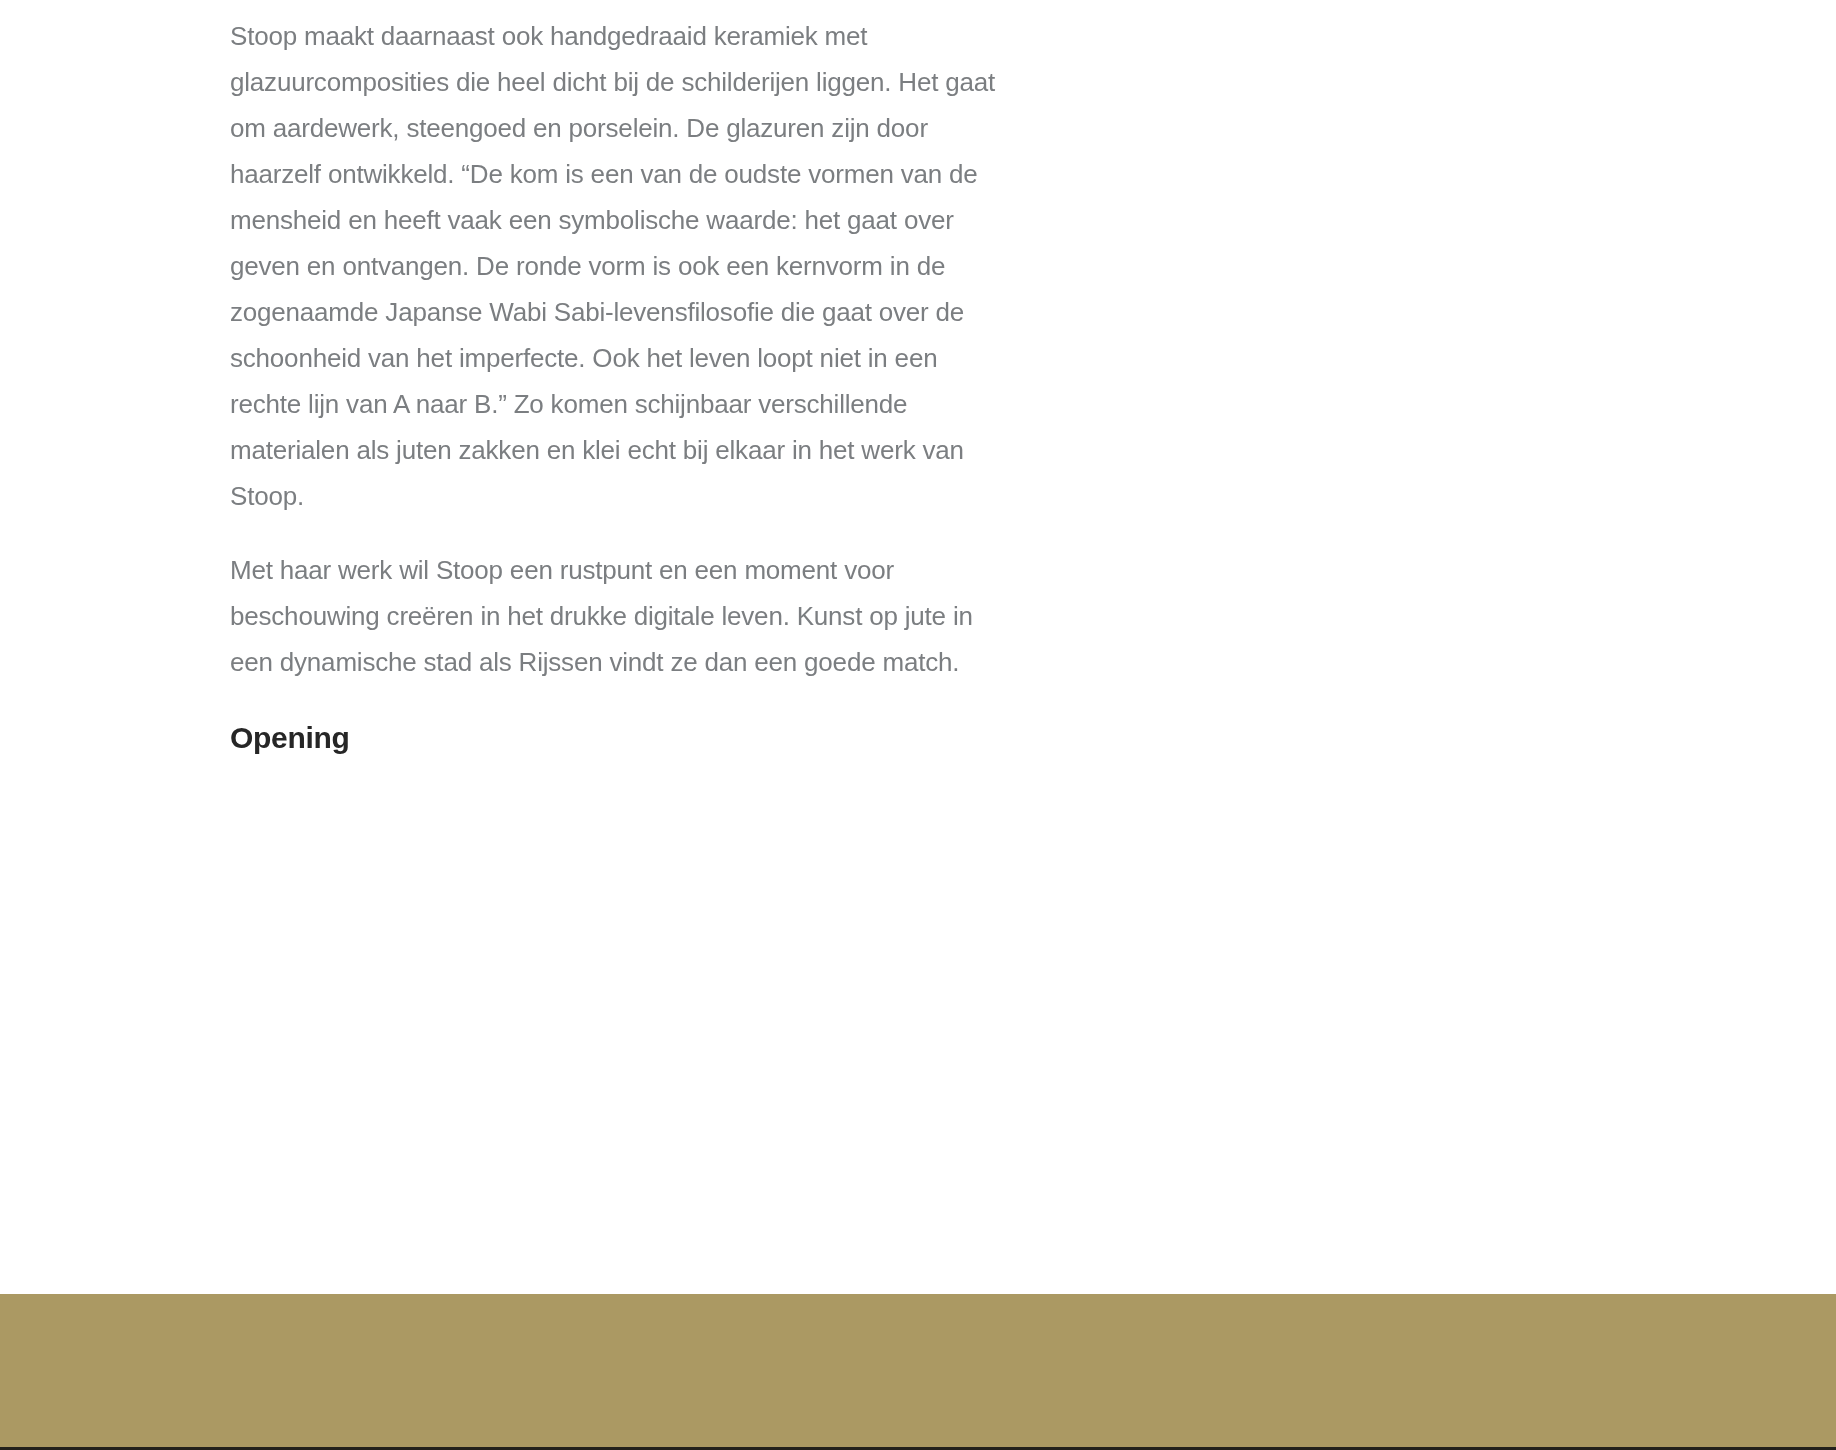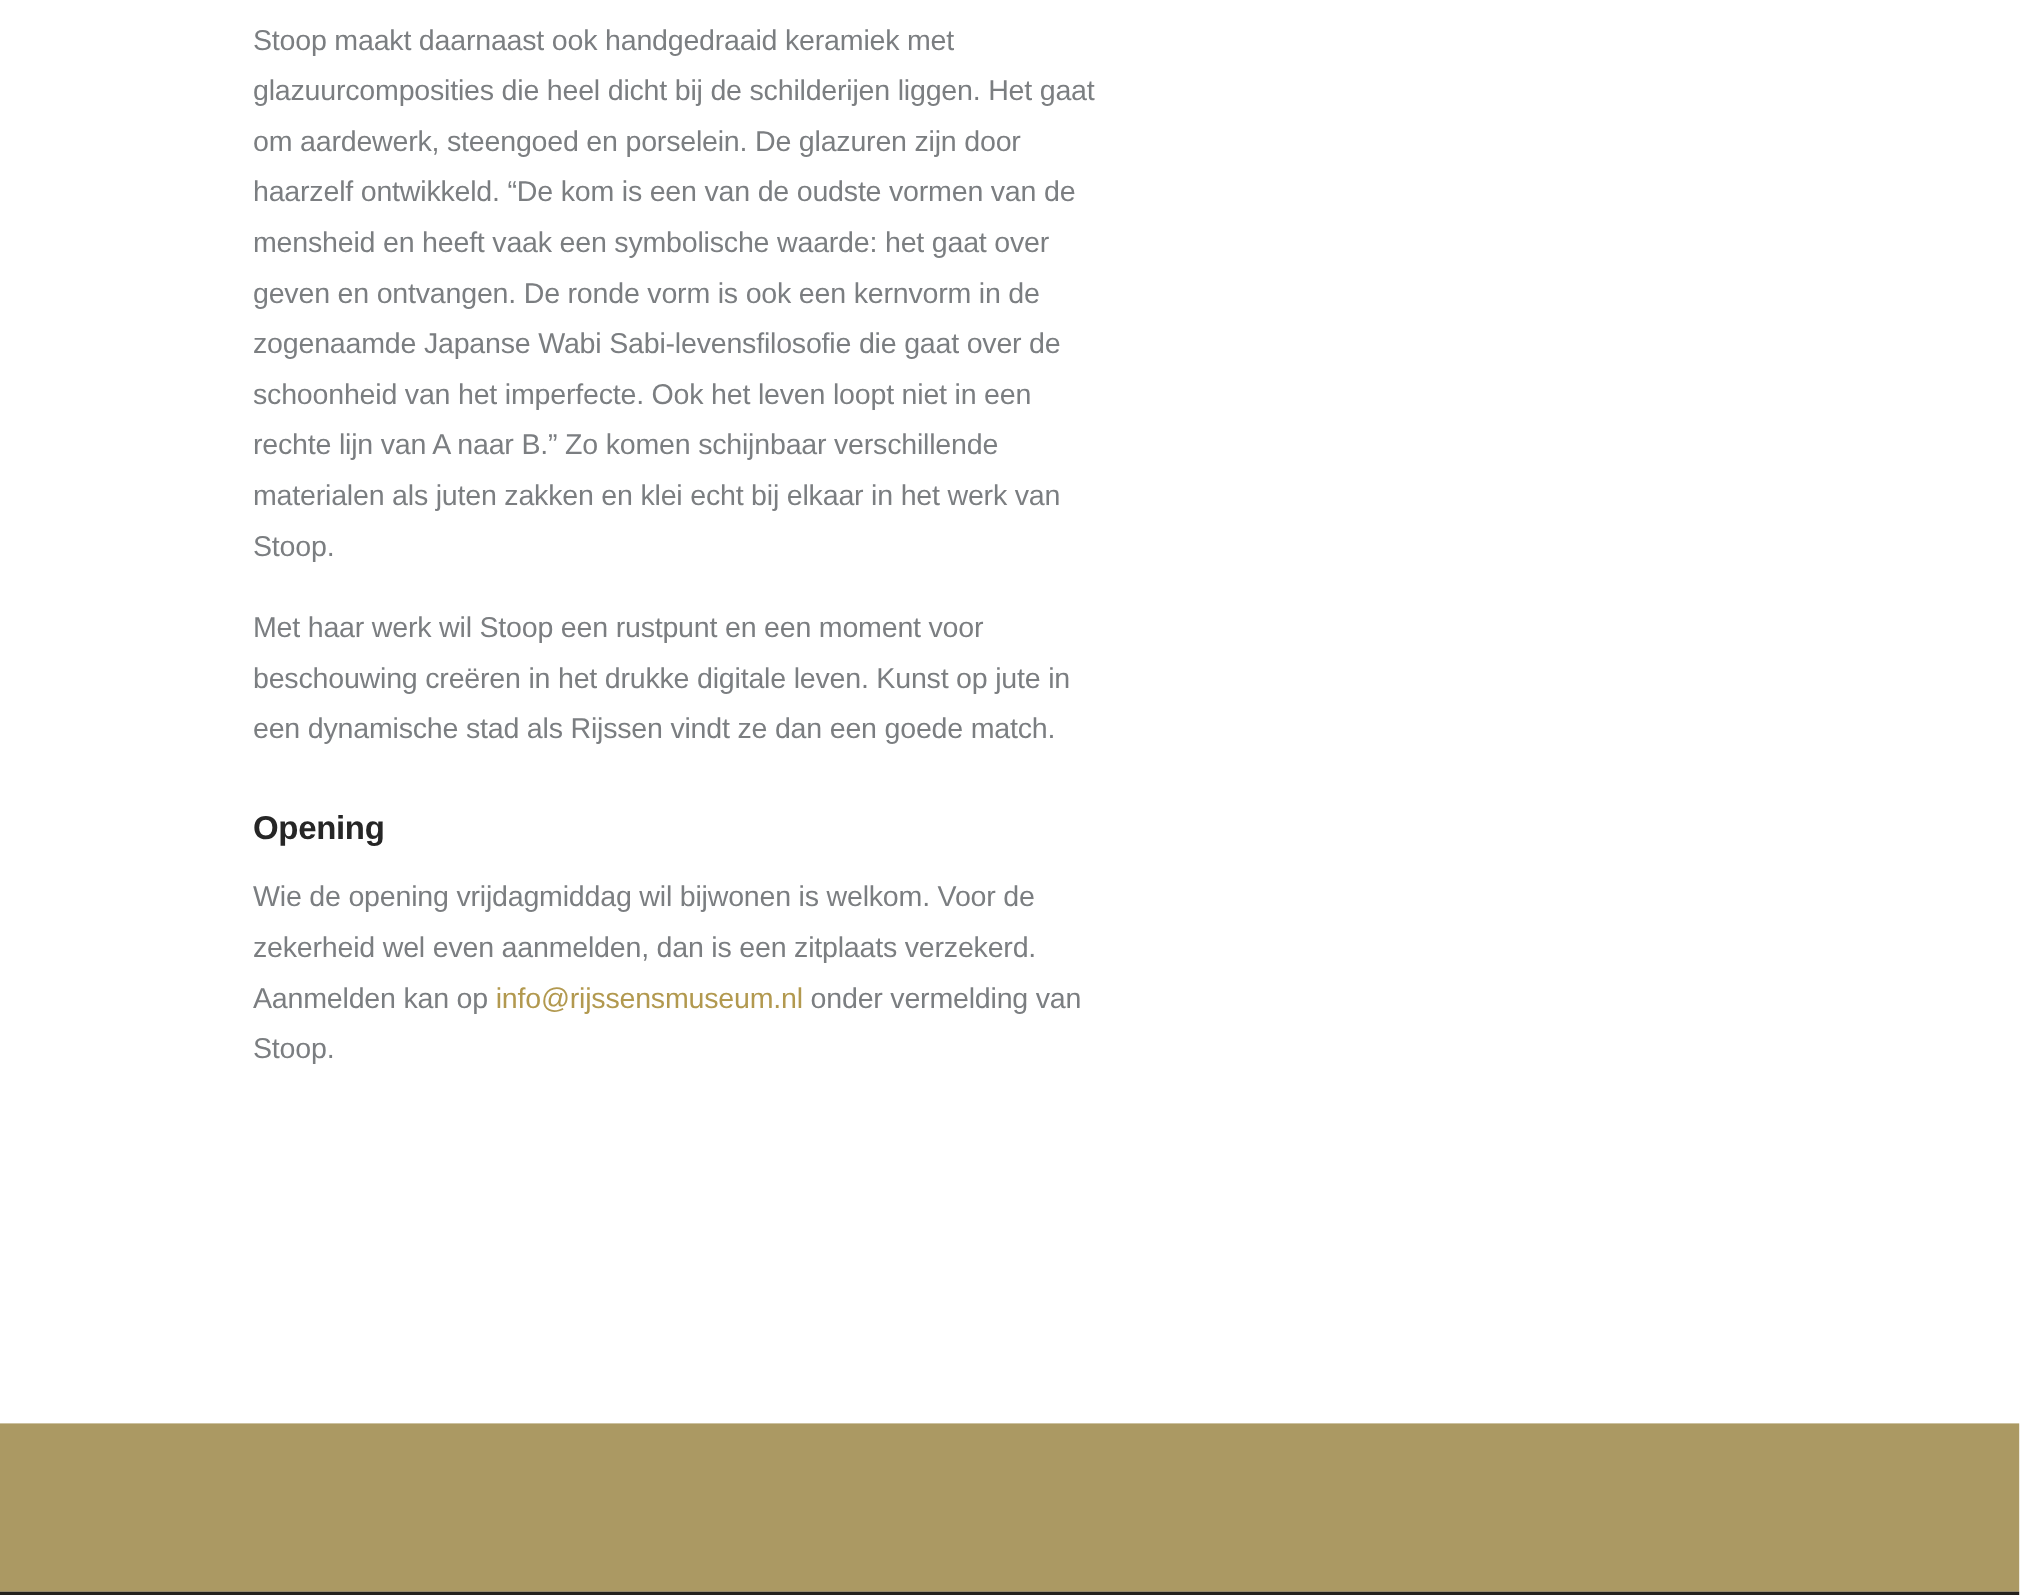--- a/index.html
+++ b/index.html
@@ -31,21 +31,21 @@
   }
   .section-heading {
     font-size: 30px;
     line-height: 38px;
     font-weight: 700;
     color: var(--heading-text);
     letter-spacing: -0.3px;
     margin: 0 0 19px 0;
   }
   .section-heading.opening {
-    margin-top: 50px;
+    margin-top: 34px;
   }
   .body-paragraph {
     font-size: 26px;
     line-height: 46px;
     color: var(--body-text);
     letter-spacing: -0.2px;
     margin: 0 16px 28px 0;
   }
   .email-link {
     color: var(--link-gold);
@@ -71,20 +71,19 @@
 
   <div class="article">
 
 
     <p class="body-paragraph">Stoop maakt daarnaast ook handgedraaid keramiek met glazuurcomposities die heel dicht bij de schilderijen liggen. Het gaat om aardewerk, steengoed en porselein. De glazuren zijn door haarzelf ontwikkeld. “De kom is een van de oudste vormen van de mensheid en heeft vaak een symbolische waarde: het gaat over geven en ontvangen. De ronde vorm is ook een kernvorm in de zogenaamde Japanse Wabi Sabi-levensfilosofie die gaat over de schoonheid van het imperfecte. Ook het leven loopt niet in een rechte lijn van A naar B.” Zo komen schijnbaar verschillende materialen als juten zakken en klei echt bij elkaar in het werk van Stoop.</p>
 
     <p class="body-paragraph">Met haar werk wil Stoop een rustpunt en een moment voor beschouwing creëren in het drukke digitale leven. Kunst op jute in een dynamische stad als Rijssen vindt ze dan een goede match.</p>
 
     <h2 class="section-heading opening">Opening</h2>
 
-    <p class="body-paragraph"><span>Wie de opening vrijdagmiddag wil bijwonen is welkom. Voor de zekerheid wel even aanmelden, dan is een zitplaats verzekerd. Aanmelden kan op </span><a class="email-link">info@rijssensmuseum.nl</a><span> onder vermelding van Stoop.</span></p>
 
   </div>
 
   <div class="footer-band"></div>
   <div class="footer-edge"></div>
 
 </div>
 
 </body></html>

